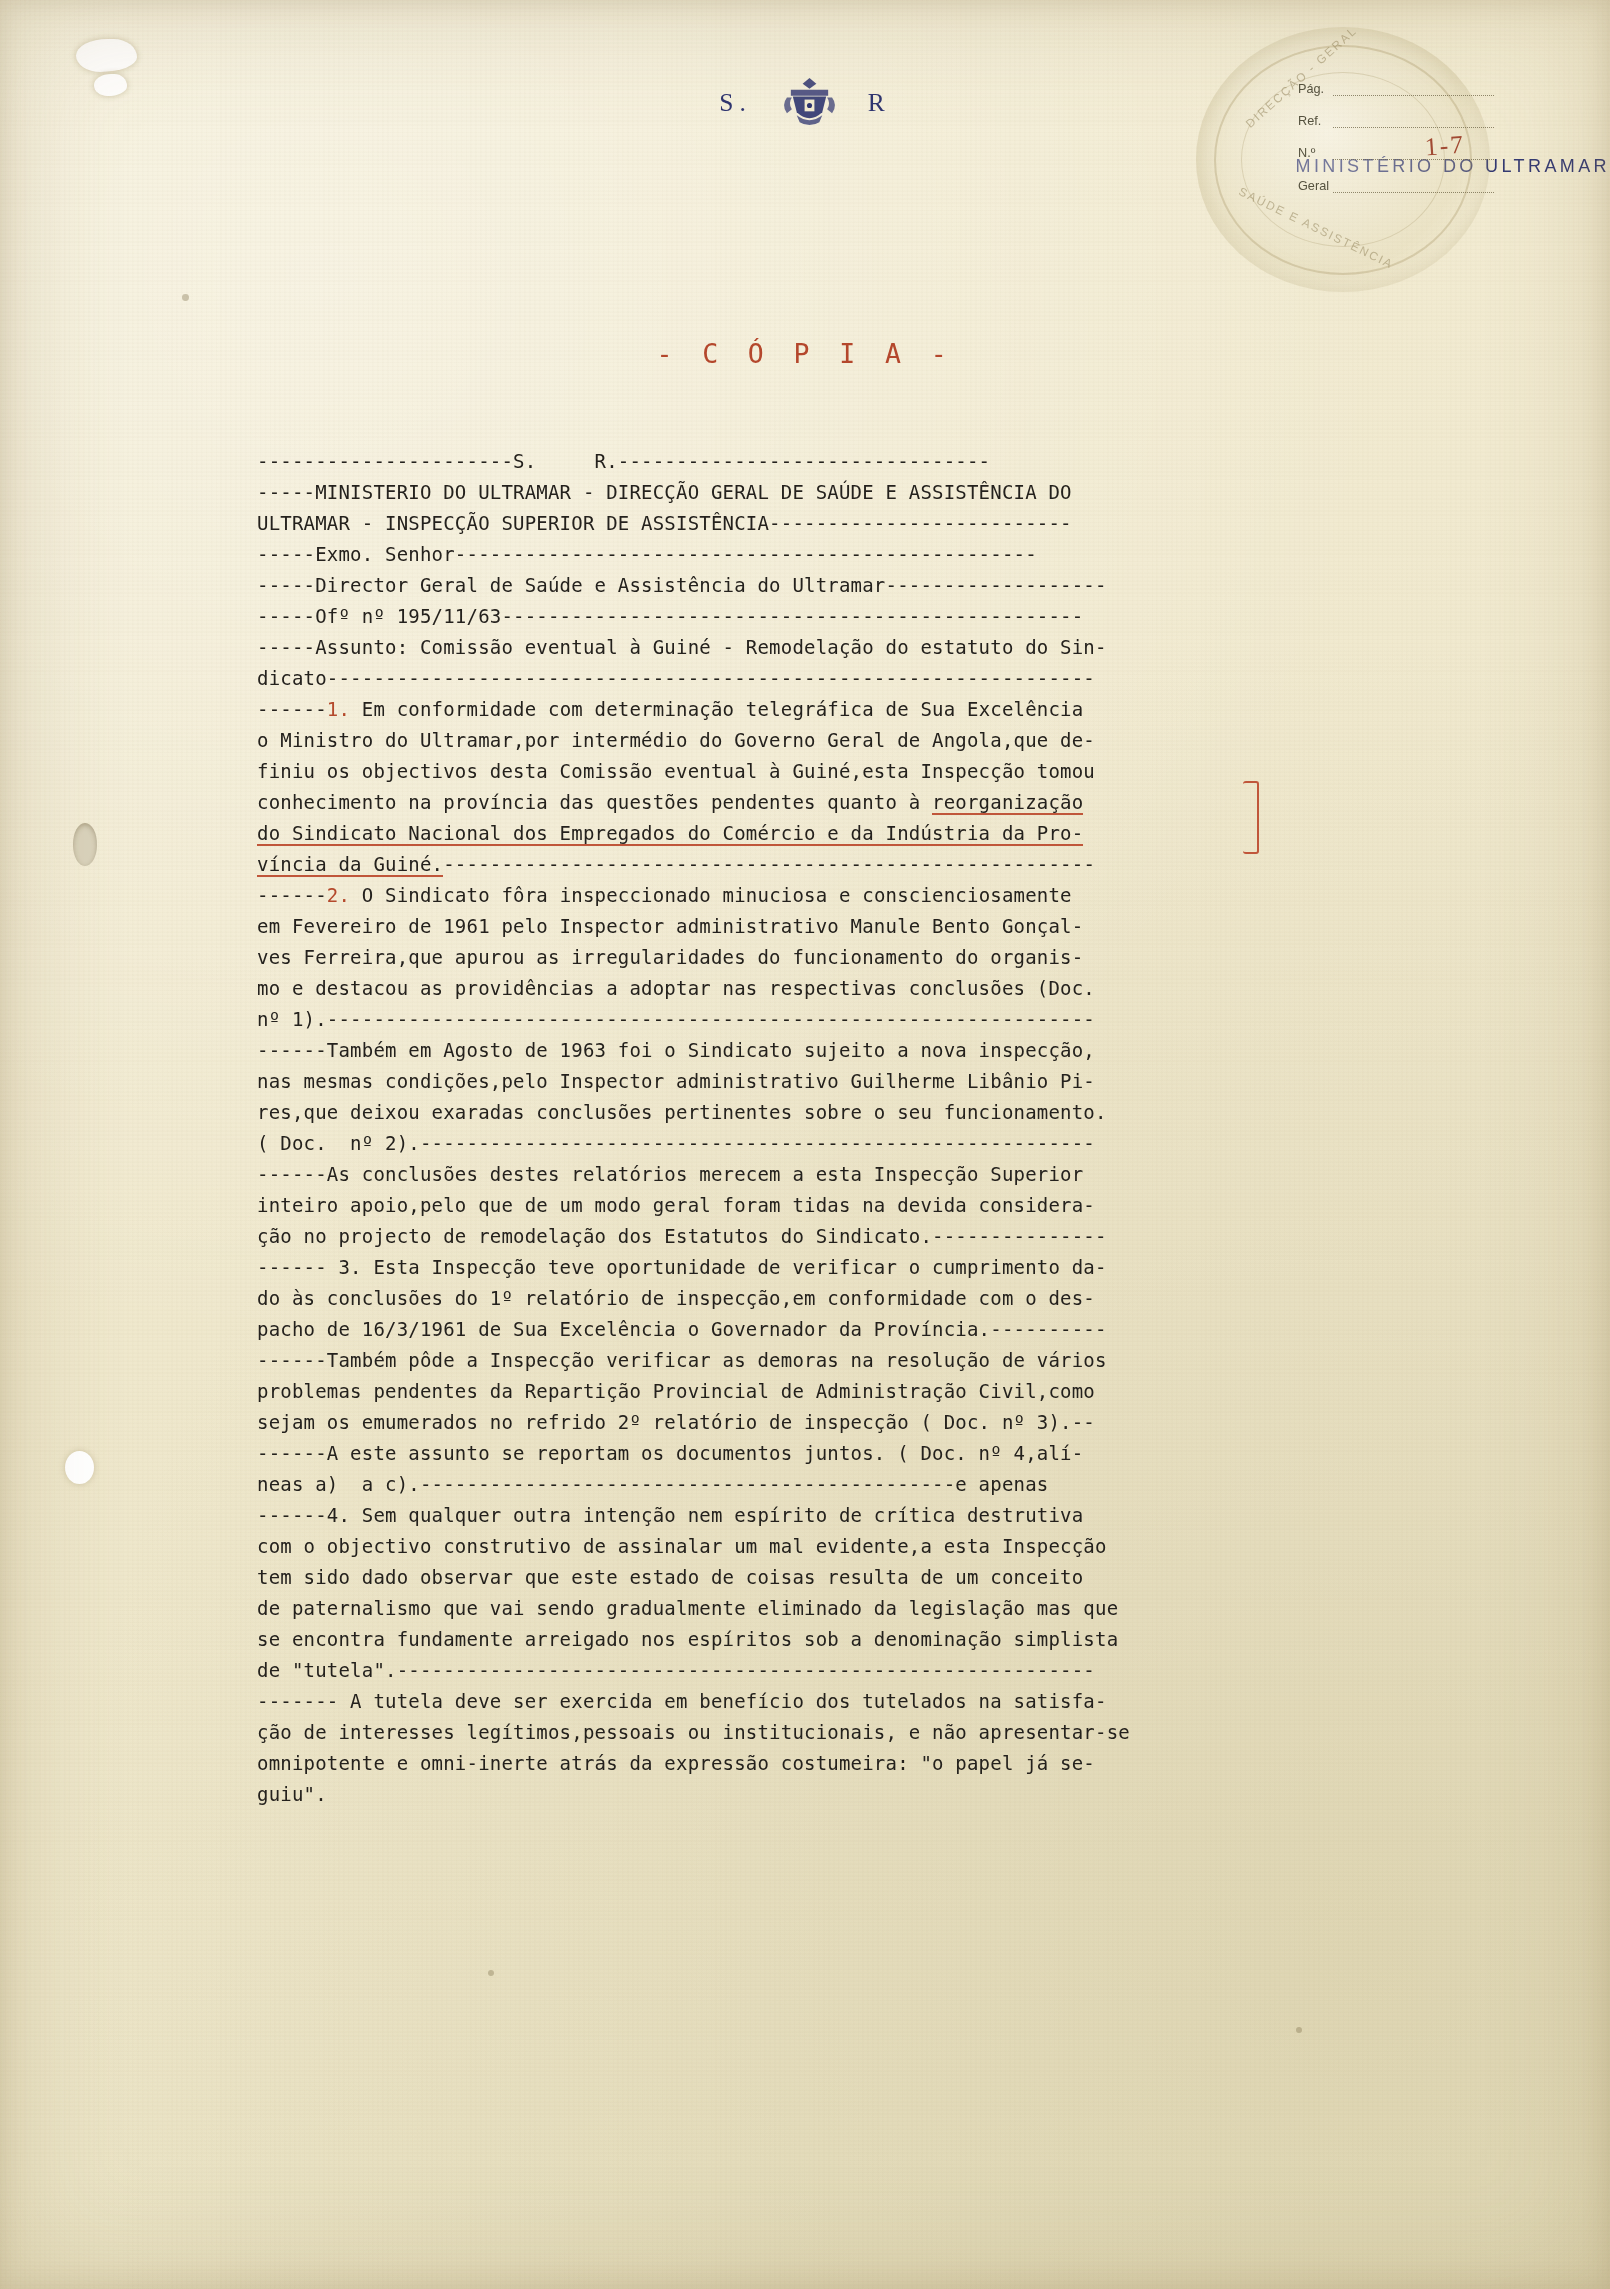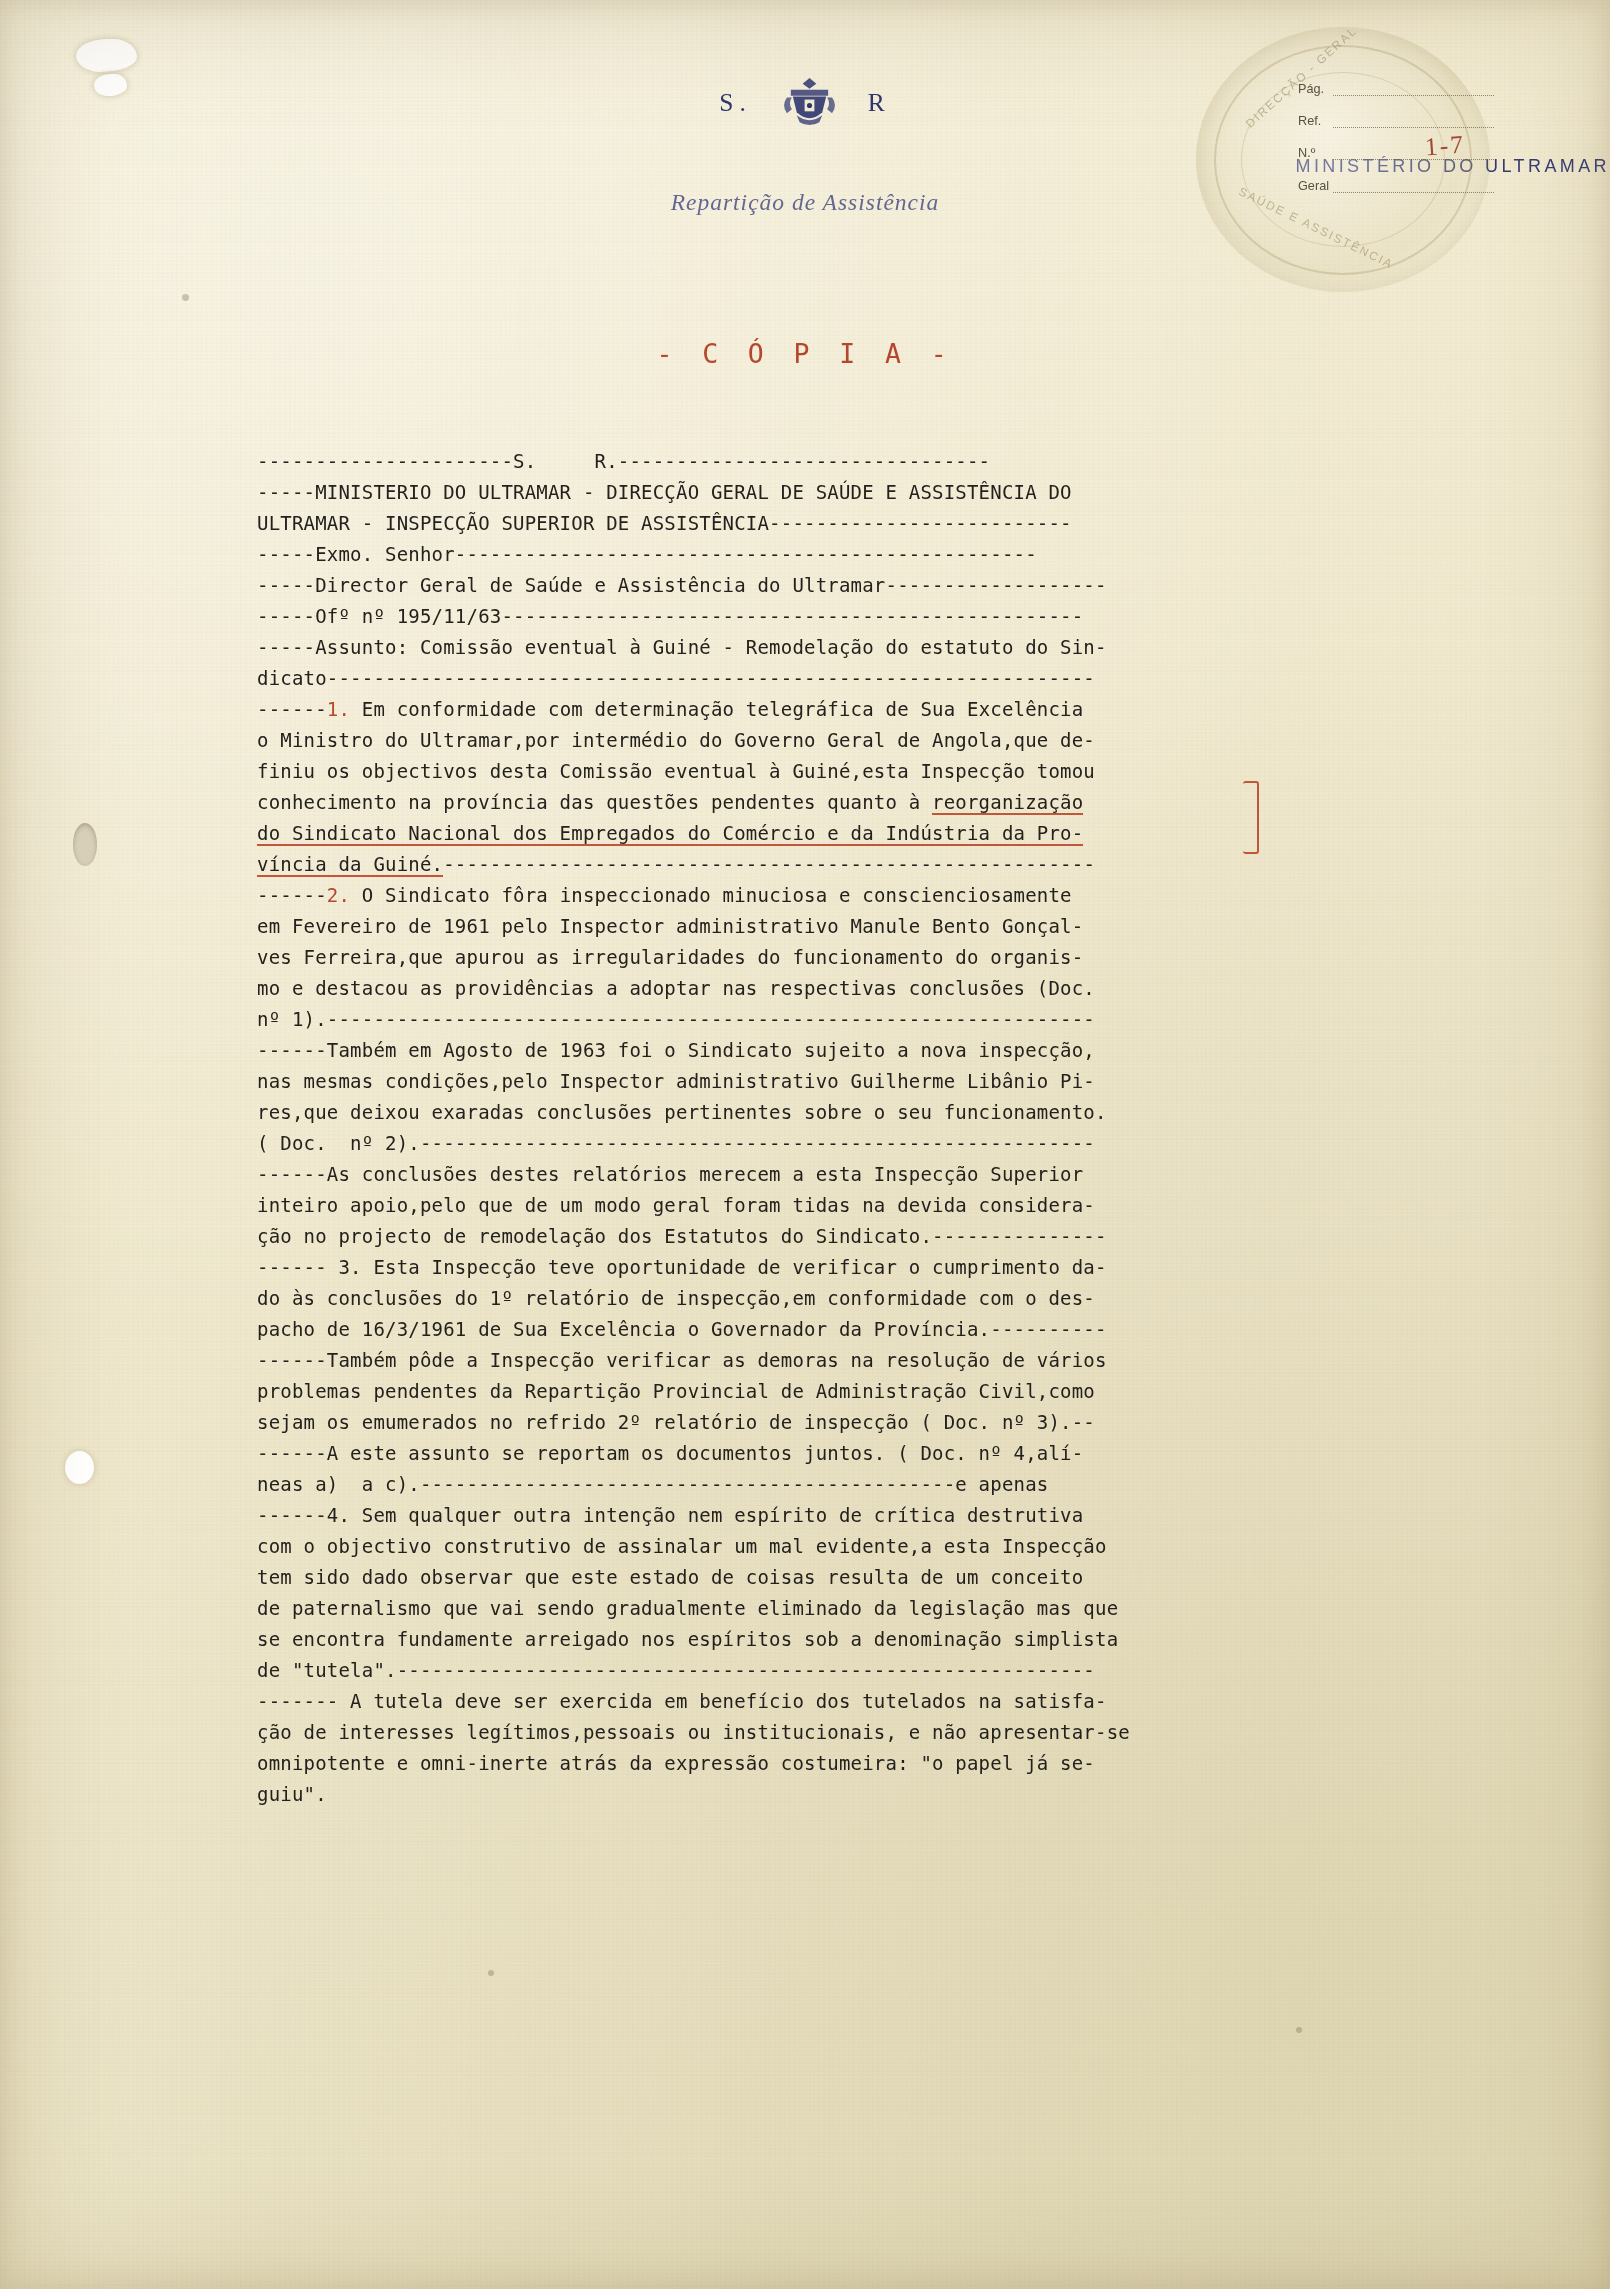--- a/index.html
+++ b/index.html
@@ -242,21 +242,20 @@
             <circle cx="33" cy="30" r="2.6" fill="#2f3570"></circle>
             <path d="M10 22 q-6 8 0 16 l5 -4 q-4 -6 0 -12 z" opacity=".7"></path>
             <path d="M56 22 q6 8 0 16 l-5 -4 q4 -6 0 -12 z" opacity=".7"></path>
             <path d="M20 40 q13 10 26 0 l-3 7 q-10 6 -20 0 z" opacity=".75"></path>
           </g>
         </svg>
       </span>
       <span>R</span>
     </div>
     <div class="lh-line1">MINISTÉRIO DO ULTRAMAR</div>
-    <div class="lh-script">Repartição de Assistência</div>
   </div>
 
   <div class="emboss">
     <div class="ring"></div>
     <div class="ring2"></div>
     <div class="emboss-text">
       <span style="left:33px; top:43px; transform:rotate(-42deg);">DIRECÇÃO - GERAL</span>
       <span style="left:35px; top:194px; transform:rotate(26deg);">SAÚDE E ASSISTÊNCIA</span>
     </div>
   </div>

